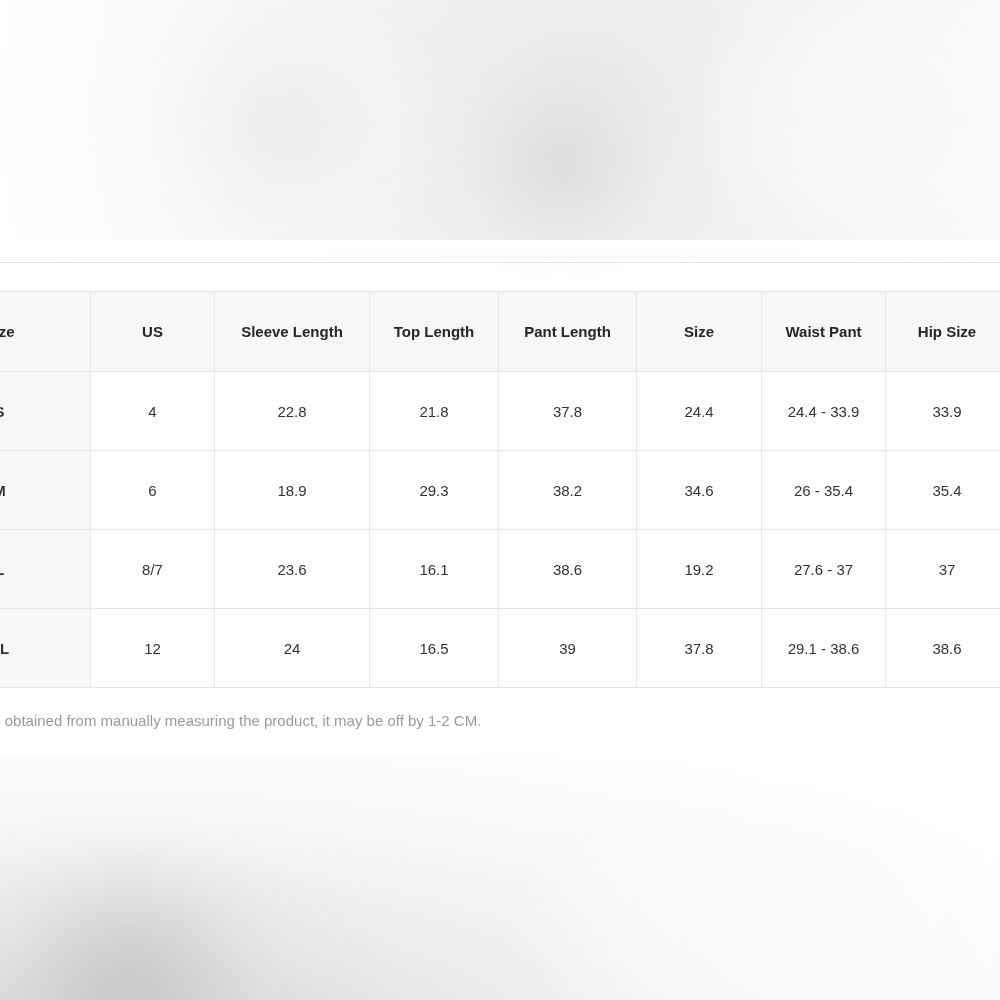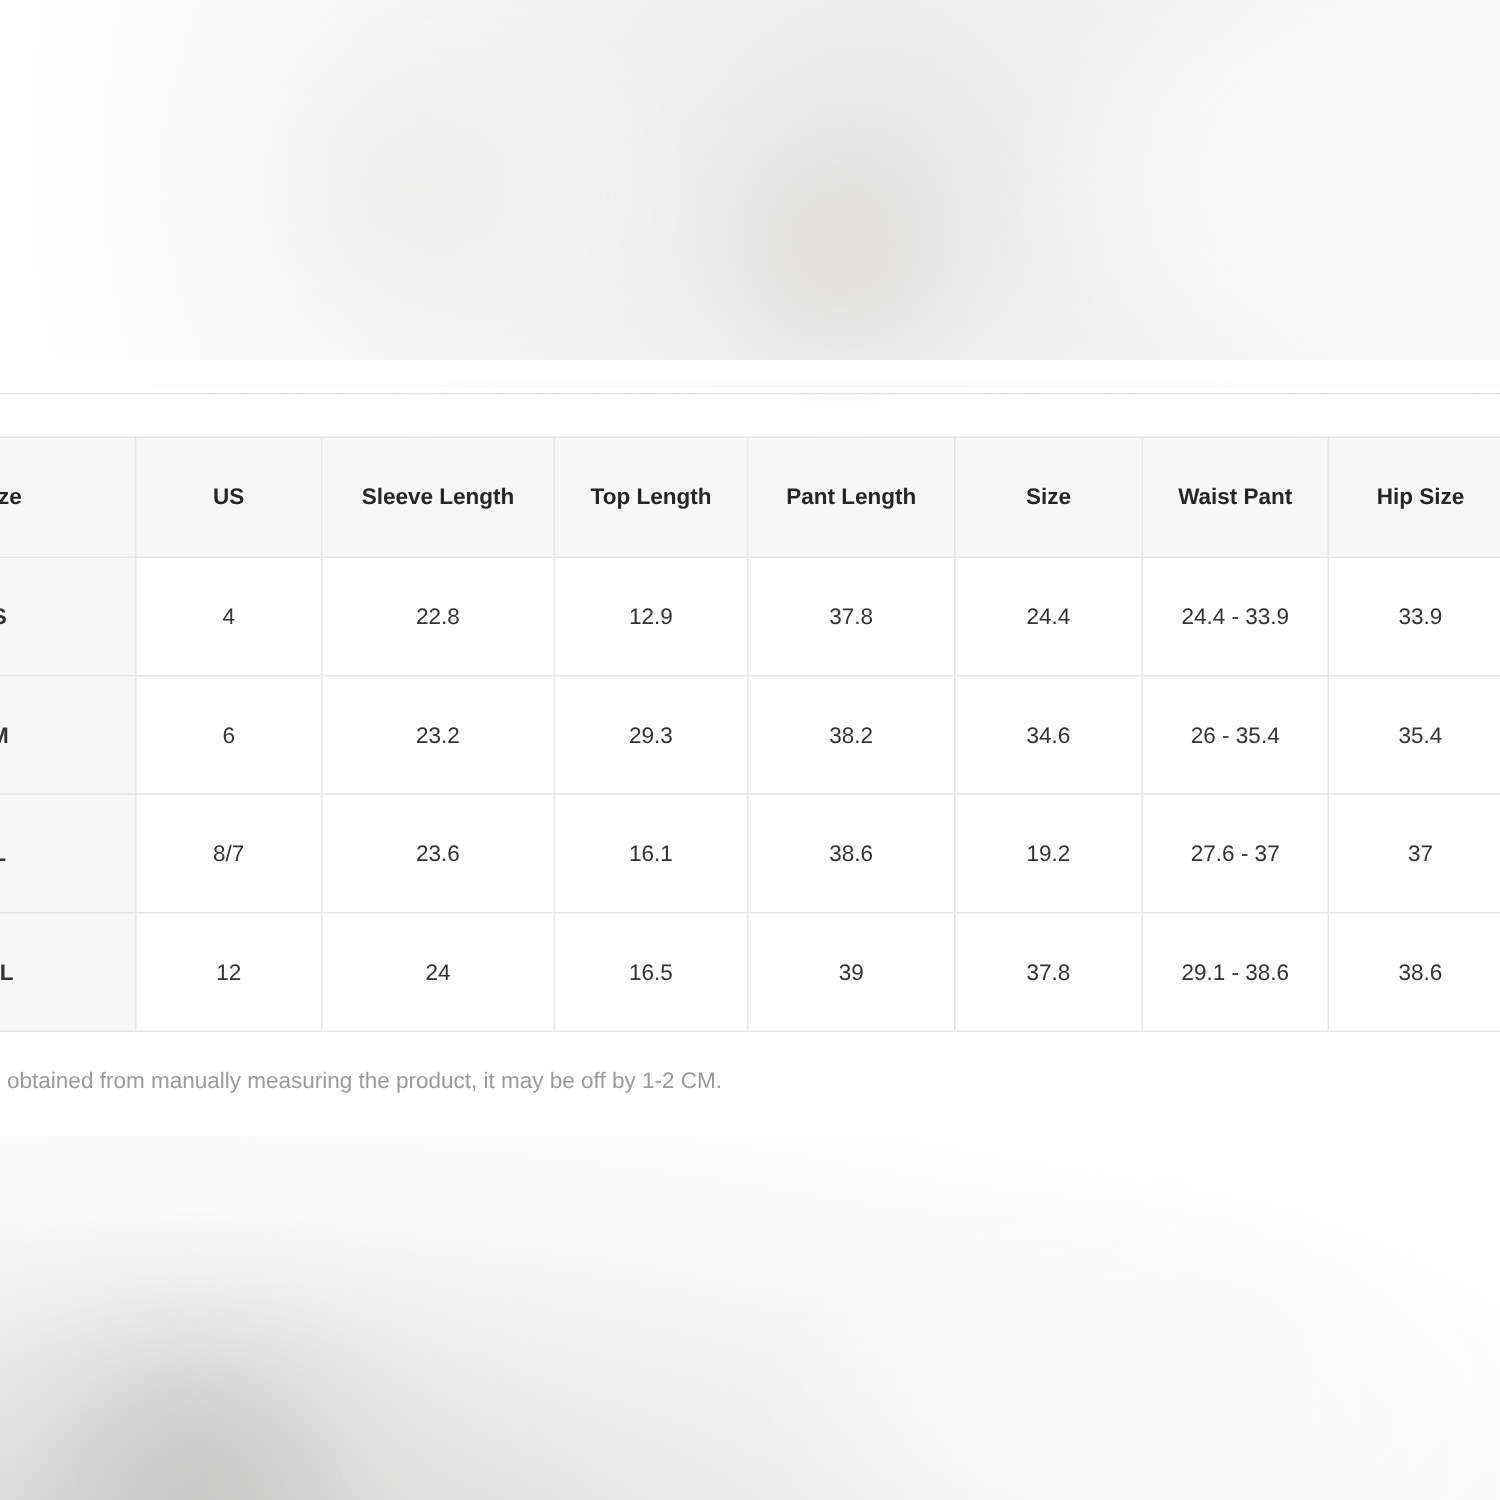--- a/index.html
+++ b/index.html
@@ -208,30 +208,30 @@
         <th>Size</th>
         <th>Waist Pant</th>
         <th>Hip Size</th>
       </tr>
     </thead>
     <tbody>
       <tr>
         <td class="size-cell">S</td>
         <td>4</td>
         <td>22.8</td>
-        <td>12.9</td>
+        <td>21.8</td>
         <td>37.8</td>
         <td>24.4</td>
         <td>24.4 - 33.9</td>
         <td>33.9</td>
       </tr>
       <tr>
         <td class="size-cell">M</td>
         <td>6</td>
-        <td>23.2</td>
+        <td>18.9</td>
         <td>29.3</td>
         <td>38.2</td>
         <td>34.6</td>
         <td>26 - 35.4</td>
         <td>35.4</td>
       </tr>
       <tr>
         <td class="size-cell">L</td>
         <td>8/7</td>
         <td>23.6</td>

